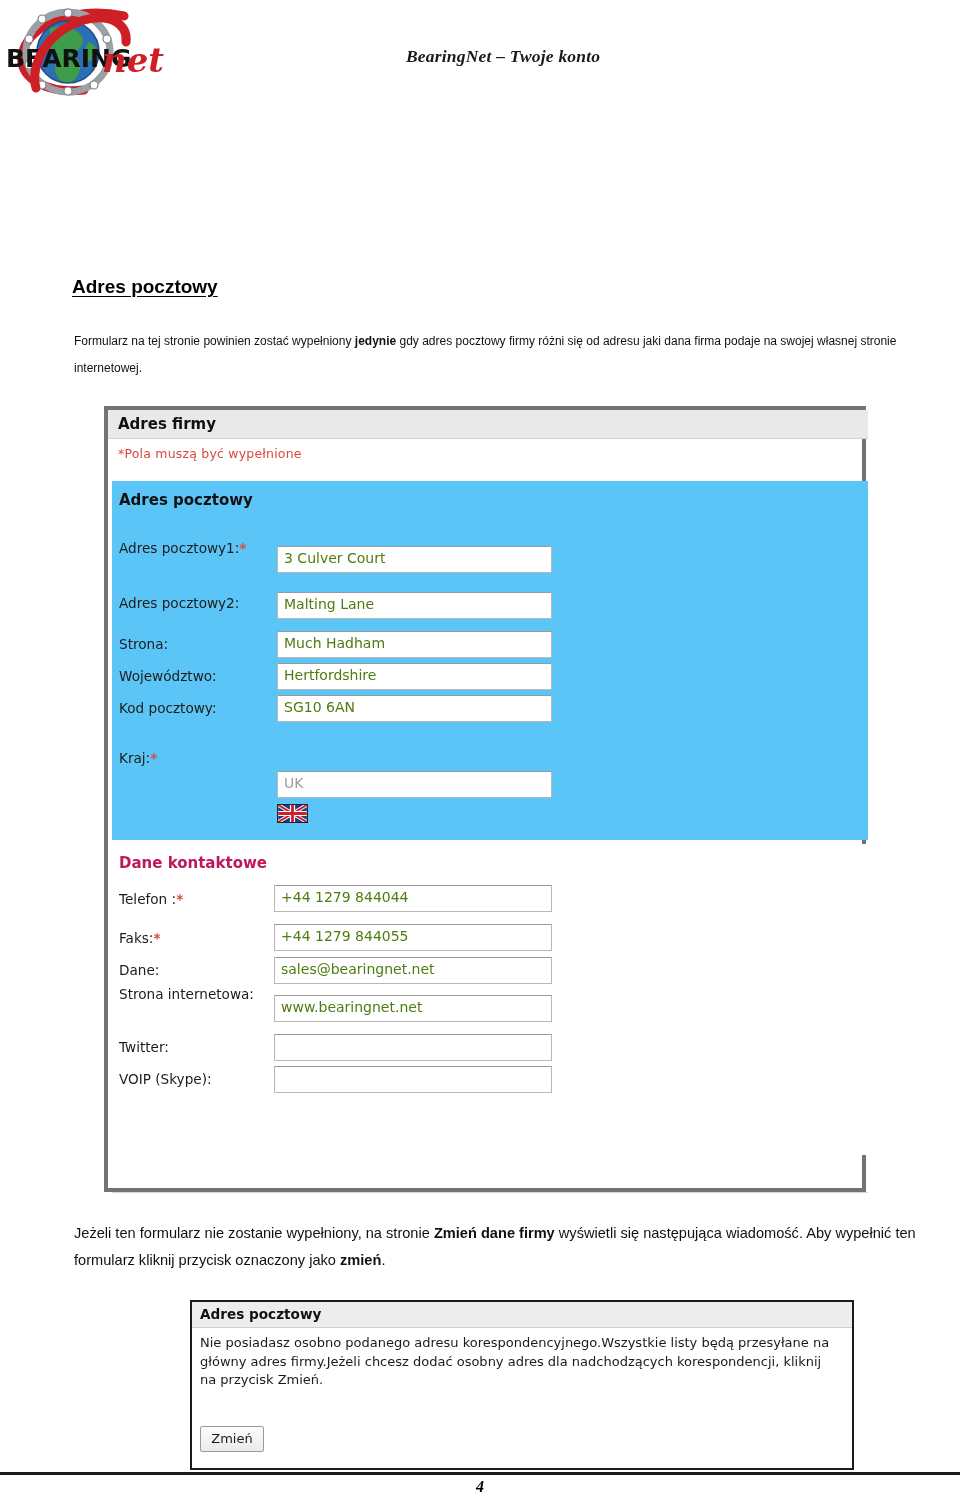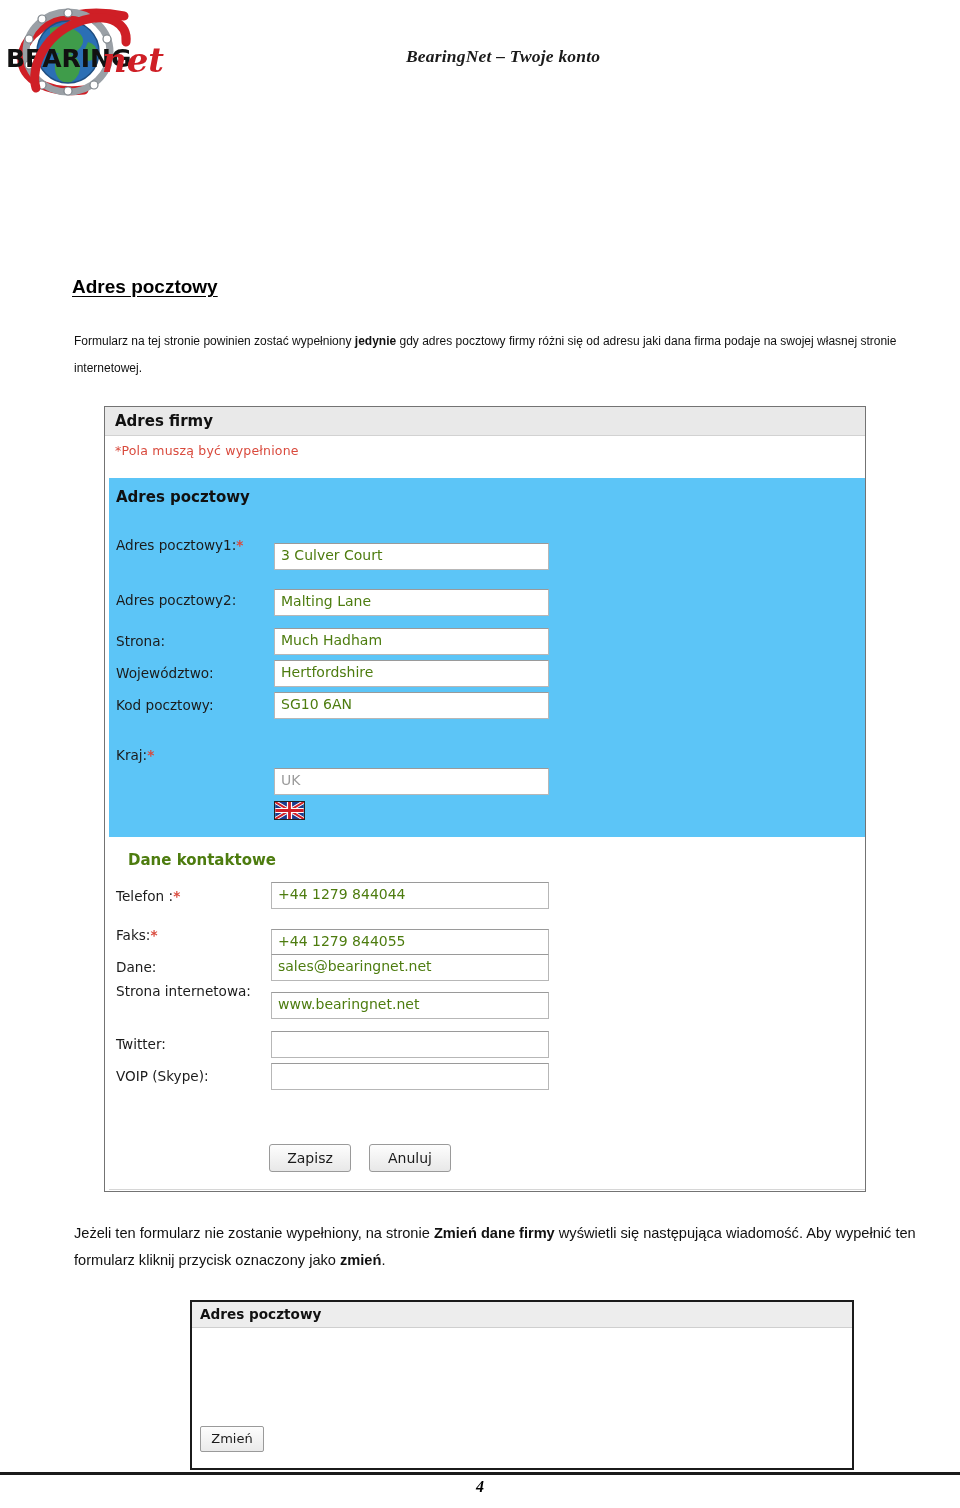--- a/index.html
+++ b/index.html
@@ -58,21 +58,21 @@
   .footer-rule{
     position:absolute; left:0px; top:1472px; width:960px; height:3px;
     background:#1b1b1b;
   }
 
   
   .shot1{
     position:absolute; left:104px; top:406px;
     width:762px; height:786px;
     background:#ffffff;
-    border:1px solid #737373;
+    border:4px solid #737373;
     font-family:"DejaVu Sans", sans-serif;
   }
   .bar-grey{
     position:absolute; left:0; top:0; width:760px; height:29px;
     background:#e9e9e9; border-bottom:1px solid #d2d2d2;
   }
   .bar-grey span{
     position:absolute; left:10px; top:5px;
     font-size:15px; font-weight:bold; color:#111;
   }
@@ -88,21 +88,21 @@
   .blue-block .blk-title{
     position:absolute; left:7px; top:10px;
     font-size:15px; font-weight:bold; color:#111;
   }
   .white-block{
     position:absolute; left:4px; top:434px; width:756px; height:311px;
     background:#ffffff;
   }
   .white-block .blk-title{
     position:absolute; left:7px; top:10px;
-    font-size:15px; font-weight:bold; color:#4d7c0f;margin-left:12px;
+    font-size:15px; font-weight:bold; color:#be185d;
   }
 
   .frow{ position:absolute; left:0; width:100%; }
   .flabel{
     position:absolute; left:7px;
     font-size:13.6px; color:#1b1b1b;
     line-height:18px; width:160px;
   }
   .flabel .star{ color:#d94a3d; font-weight:bold; }
   .finput{
@@ -265,21 +265,21 @@
   <div class="white-block">
     <div class="blk-title">Dane kontaktowe</div>
 
     <div class="frow">
       <div class="flabel" style="top:46px; left:7px; width:160px;"><span>Telefon :</span><span class="star">*</span></div>
       <div class="finput" style="top:41px; left:162px; width:278px;" placeholder="">+44 1279 844044</div>
     </div>
 
     <div class="frow">
       <div class="flabel" style="top:85px; left:7px; width:160px;"><span>Faks:</span><span class="star">*</span></div>
-      <div class="finput" style="top:88px; left:162px; width:278px;" placeholder="">+44 1279 844055</div>
+      <div class="finput" style="top:80px; left:162px; width:278px;" placeholder="">+44 1279 844055</div>
     </div>
 
     <div class="frow">
       <div class="flabel" style="top:117px; left:7px; width:160px;">Dane:</div>
       <div class="finput" style="top:113px; left:162px; width:278px;" placeholder="">sales@bearingnet.net</div>
     </div>
 
     <div class="frow">
       <div class="flabel" style="top:142px; left:7px; width:160px; line-height:17px;">Strona internetowa:</div>
       <div class="finput" style="top:151px; left:162px; width:278px;" placeholder="">www.bearingnet.net</div>
@@ -289,30 +289,27 @@
       <div class="flabel" style="top:194px; left:7px; width:160px;">Twitter:</div>
       <div class="finput" style="top:190px; left:162px; width:278px;" placeholder=""></div>
     </div>
 
     <div class="frow">
       <div class="flabel" style="top:226px; left:7px; width:160px;">VOIP (Skype):</div>
       <div class="finput" style="top:222px; left:162px; width:278px;" placeholder=""></div>
     </div>
   </div>
 
-  <div class="btnrow">
-    <div class="winbtn" style="left:164px; top:0;">Zapisz</div>
-    <div class="winbtn" style="left:264px; top:0;">Anuluj</div>
-  </div>
   <div class="formbottom-rule"></div>
 </div>
 
 <div class="mid-copy"><span>Jeżeli ten formularz nie zostanie wypełniony, na stronie  </span><b>Zmień dane firmy</b><span>   wyświetli się następująca wiadomość. Aby wypełnić ten formularz kliknij przycisk oznaczony jako  </span><b>zmień</b><span>.</span></div>
 
 <div class="shot2">
   <div class="bar2">
     <span>Adres pocztowy</span>
   </div>
+  <div class="msg">Nie posiadasz osobno podanego adresu korespondencyjnego.Wszystkie listy będą przesyłane na główny adres firmy.Jeżeli chcesz dodać osobny adres dla nadchodzących korespondencji, kliknij na przycisk Zmień.</div>
   <div class="zmien">Zmień</div>
 </div>
 
 <div class="footer-rule"></div>
 <div class="page-number">4</div>
 
 </body></html>

